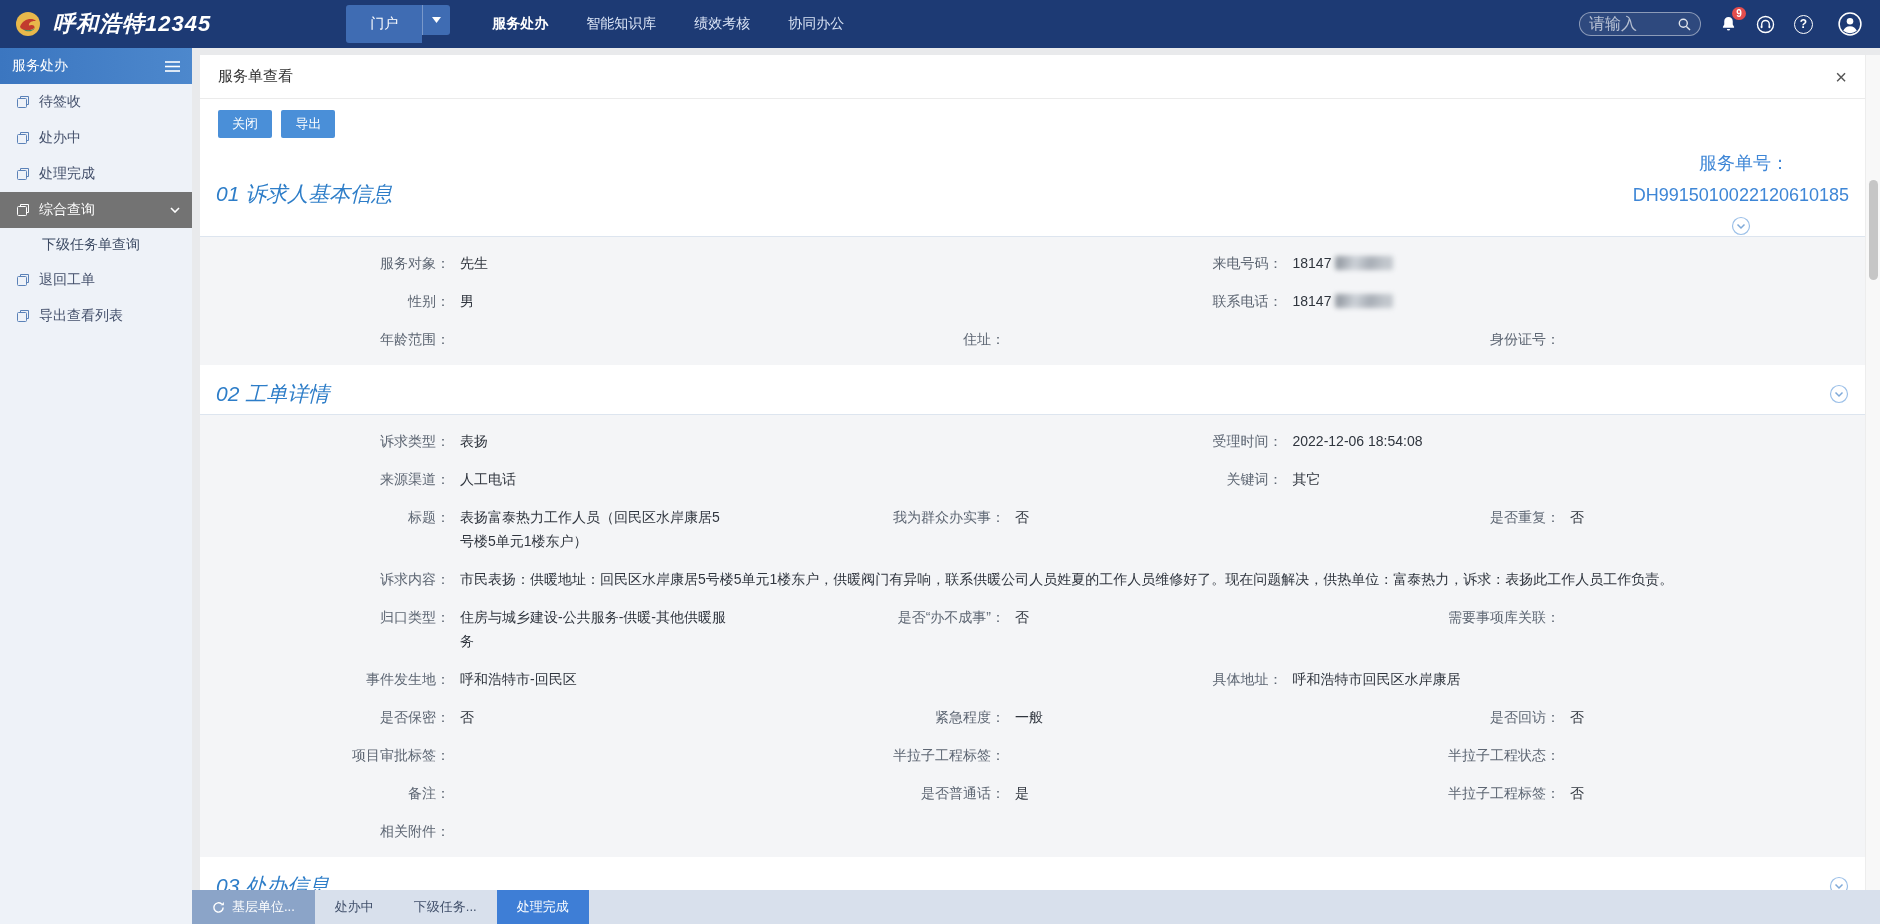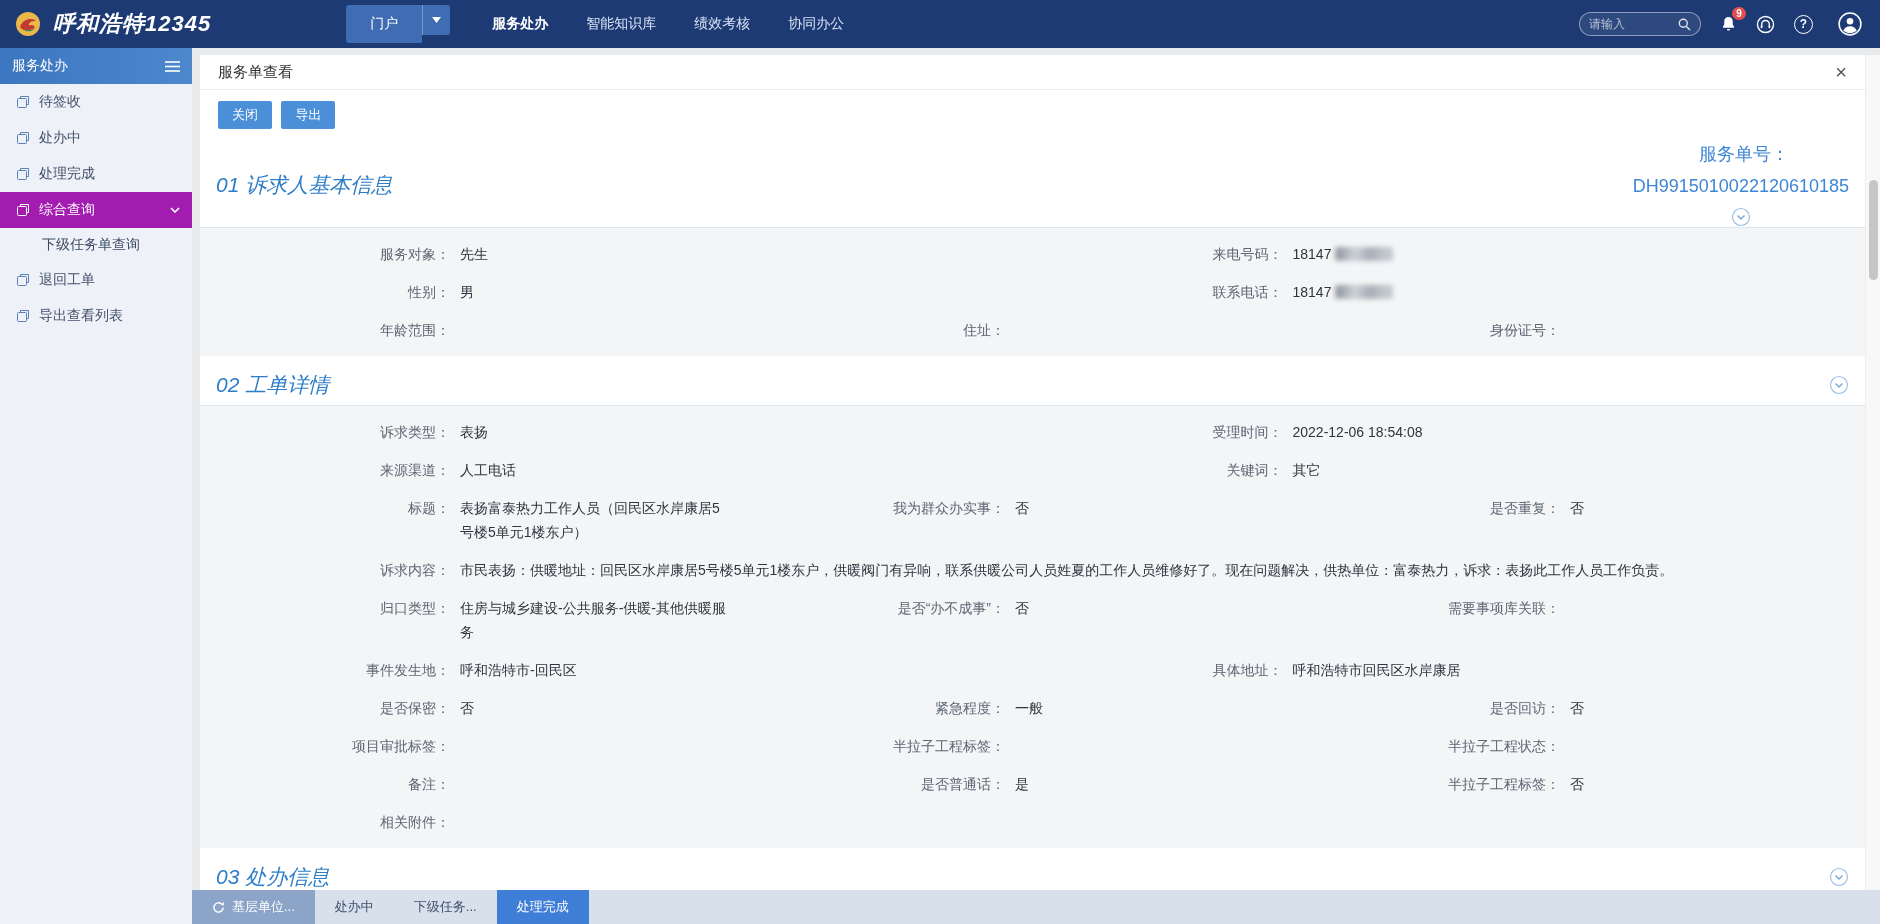--- a/index.html
+++ b/index.html
@@ -10,39 +10,39 @@
   .logo{display:flex;align-items:center;gap:9px;padding-left:14px;}
   .logo-text{font-size:22px;font-weight:bold;font-style:italic;letter-spacing:1px;white-space:nowrap;}
   .portal{margin-left:135px;display:flex;}
   .portal-main{background:#3f6cb3;height:38px;display:flex;align-items:center;padding:0 24px;border-radius:3px 0 0 3px;font-size:14px;cursor:pointer;}
   .portal-caret{background:#3f6cb3;border-left:1px solid rgba(255,255,255,.3);width:28px;height:30px;display:flex;align-items:center;justify-content:center;border-radius:0 3px 3px 0;cursor:pointer;}
   .topnav{display:flex;gap:38px;margin-left:42px;font-size:14px;align-items:center;}
   .navitem{cursor:pointer;color:#d9e3f5;white-space:nowrap;}
   .navitem.active{color:#fff;font-weight:bold;}
   .top-right{margin-left:auto;display:flex;align-items:center;gap:19px;padding-right:18px;}
   .searchbox{width:122px;height:24px;border:1px solid rgba(255,255,255,.45);background:rgba(255,255,255,.08);border-radius:12px;display:flex;align-items:center;padding:0 9px;gap:4px;}
-  .searchbox input{flex:1;background:transparent;border:none;outline:none;color:#fde047;font-size:12px;width:70px;}
+  .searchbox input{flex:1;background:transparent;border:none;outline:none;color:#fde047;font-size:16px;width:70px;}
   .searchbox input::placeholder{color:rgba(255,255,255,.65);}
   .iconbtn{position:relative;display:flex;align-items:center;justify-content:center;cursor:pointer;}
   .badge{position:absolute;top:-8px;right:-9px;background:#e34d4d;color:#fff;font-size:10px;line-height:13px;min-width:14px;text-align:center;border-radius:8px;padding:0 3px;font-weight:bold;}
   .help-circle{width:19px;height:19px;border:1.5px solid #fff;border-radius:50%;display:flex;align-items:center;justify-content:center;font-size:12px;font-weight:bold;}
   .user-wrap{margin-left:6px;}
 
   
   .sidebar{position:absolute;top:48px;left:0;width:192px;bottom:0;background:#eef2f8;z-index:10;}
   .sb-head{height:36px;background:linear-gradient(90deg,#3b76c0,#4d88cd);display:flex;align-items:center;justify-content:space-between;padding:0 12px;color:#fff;font-size:14px;}
   .sb-item{height:36px;display:flex;align-items:center;gap:9px;padding-left:16px;font-size:14px;color:#44506b;cursor:pointer;}
-  .sb-item.active{background:#a21caf;color:#fff;}
+  .sb-item.active{background:#737373;color:#fff;}
   .sb-item .chev{margin-left:auto;margin-right:12px;display:flex;}
   .sb-sub{height:34px;display:flex;align-items:center;padding-left:42px;font-size:14px;color:#3c4a63;cursor:pointer;}
 
   
   .main{position:absolute;left:192px;top:48px;right:0;bottom:0;background:#e9eaec;}
   .panel{position:absolute;left:8px;top:7px;right:15px;bottom:34px;background:#fff;overflow:hidden;}
-  .panel-head{height:35px;display:flex;align-items:center;padding:0 18px;border-bottom:1px solid #ebebeb;}
+  .panel-head{height:44px;display:flex;align-items:center;padding:0 18px;border-bottom:1px solid #ebebeb;}
   .panel-title{font-size:15px;color:#333;}
   .close-x{margin-left:auto;font-size:20px;color:#555;cursor:pointer;line-height:1;}
   .toolbar{padding:11px 18px 4px;}
   .btn{display:inline-block;background:#4a8fd8;color:#fff;font-size:13px;padding:5px 14px;border:none;border-radius:2px;margin-right:5px;cursor:pointer;}
 
   .sec{margin-top:9px;}
   .sec-head{display:flex;align-items:center;min-height:41px;padding:0 16px;border-bottom:1px solid #dde5ef;}
   .sec-title{font-style:italic;color:#2d7dc8;font-size:21px;font-weight:500;}
   .sec-right{margin-left:auto;display:flex;align-items:center;gap:10px;flex-direction:column;}
   .order-text{color:#3e86d6;font-size:18px;white-space:nowrap;}

